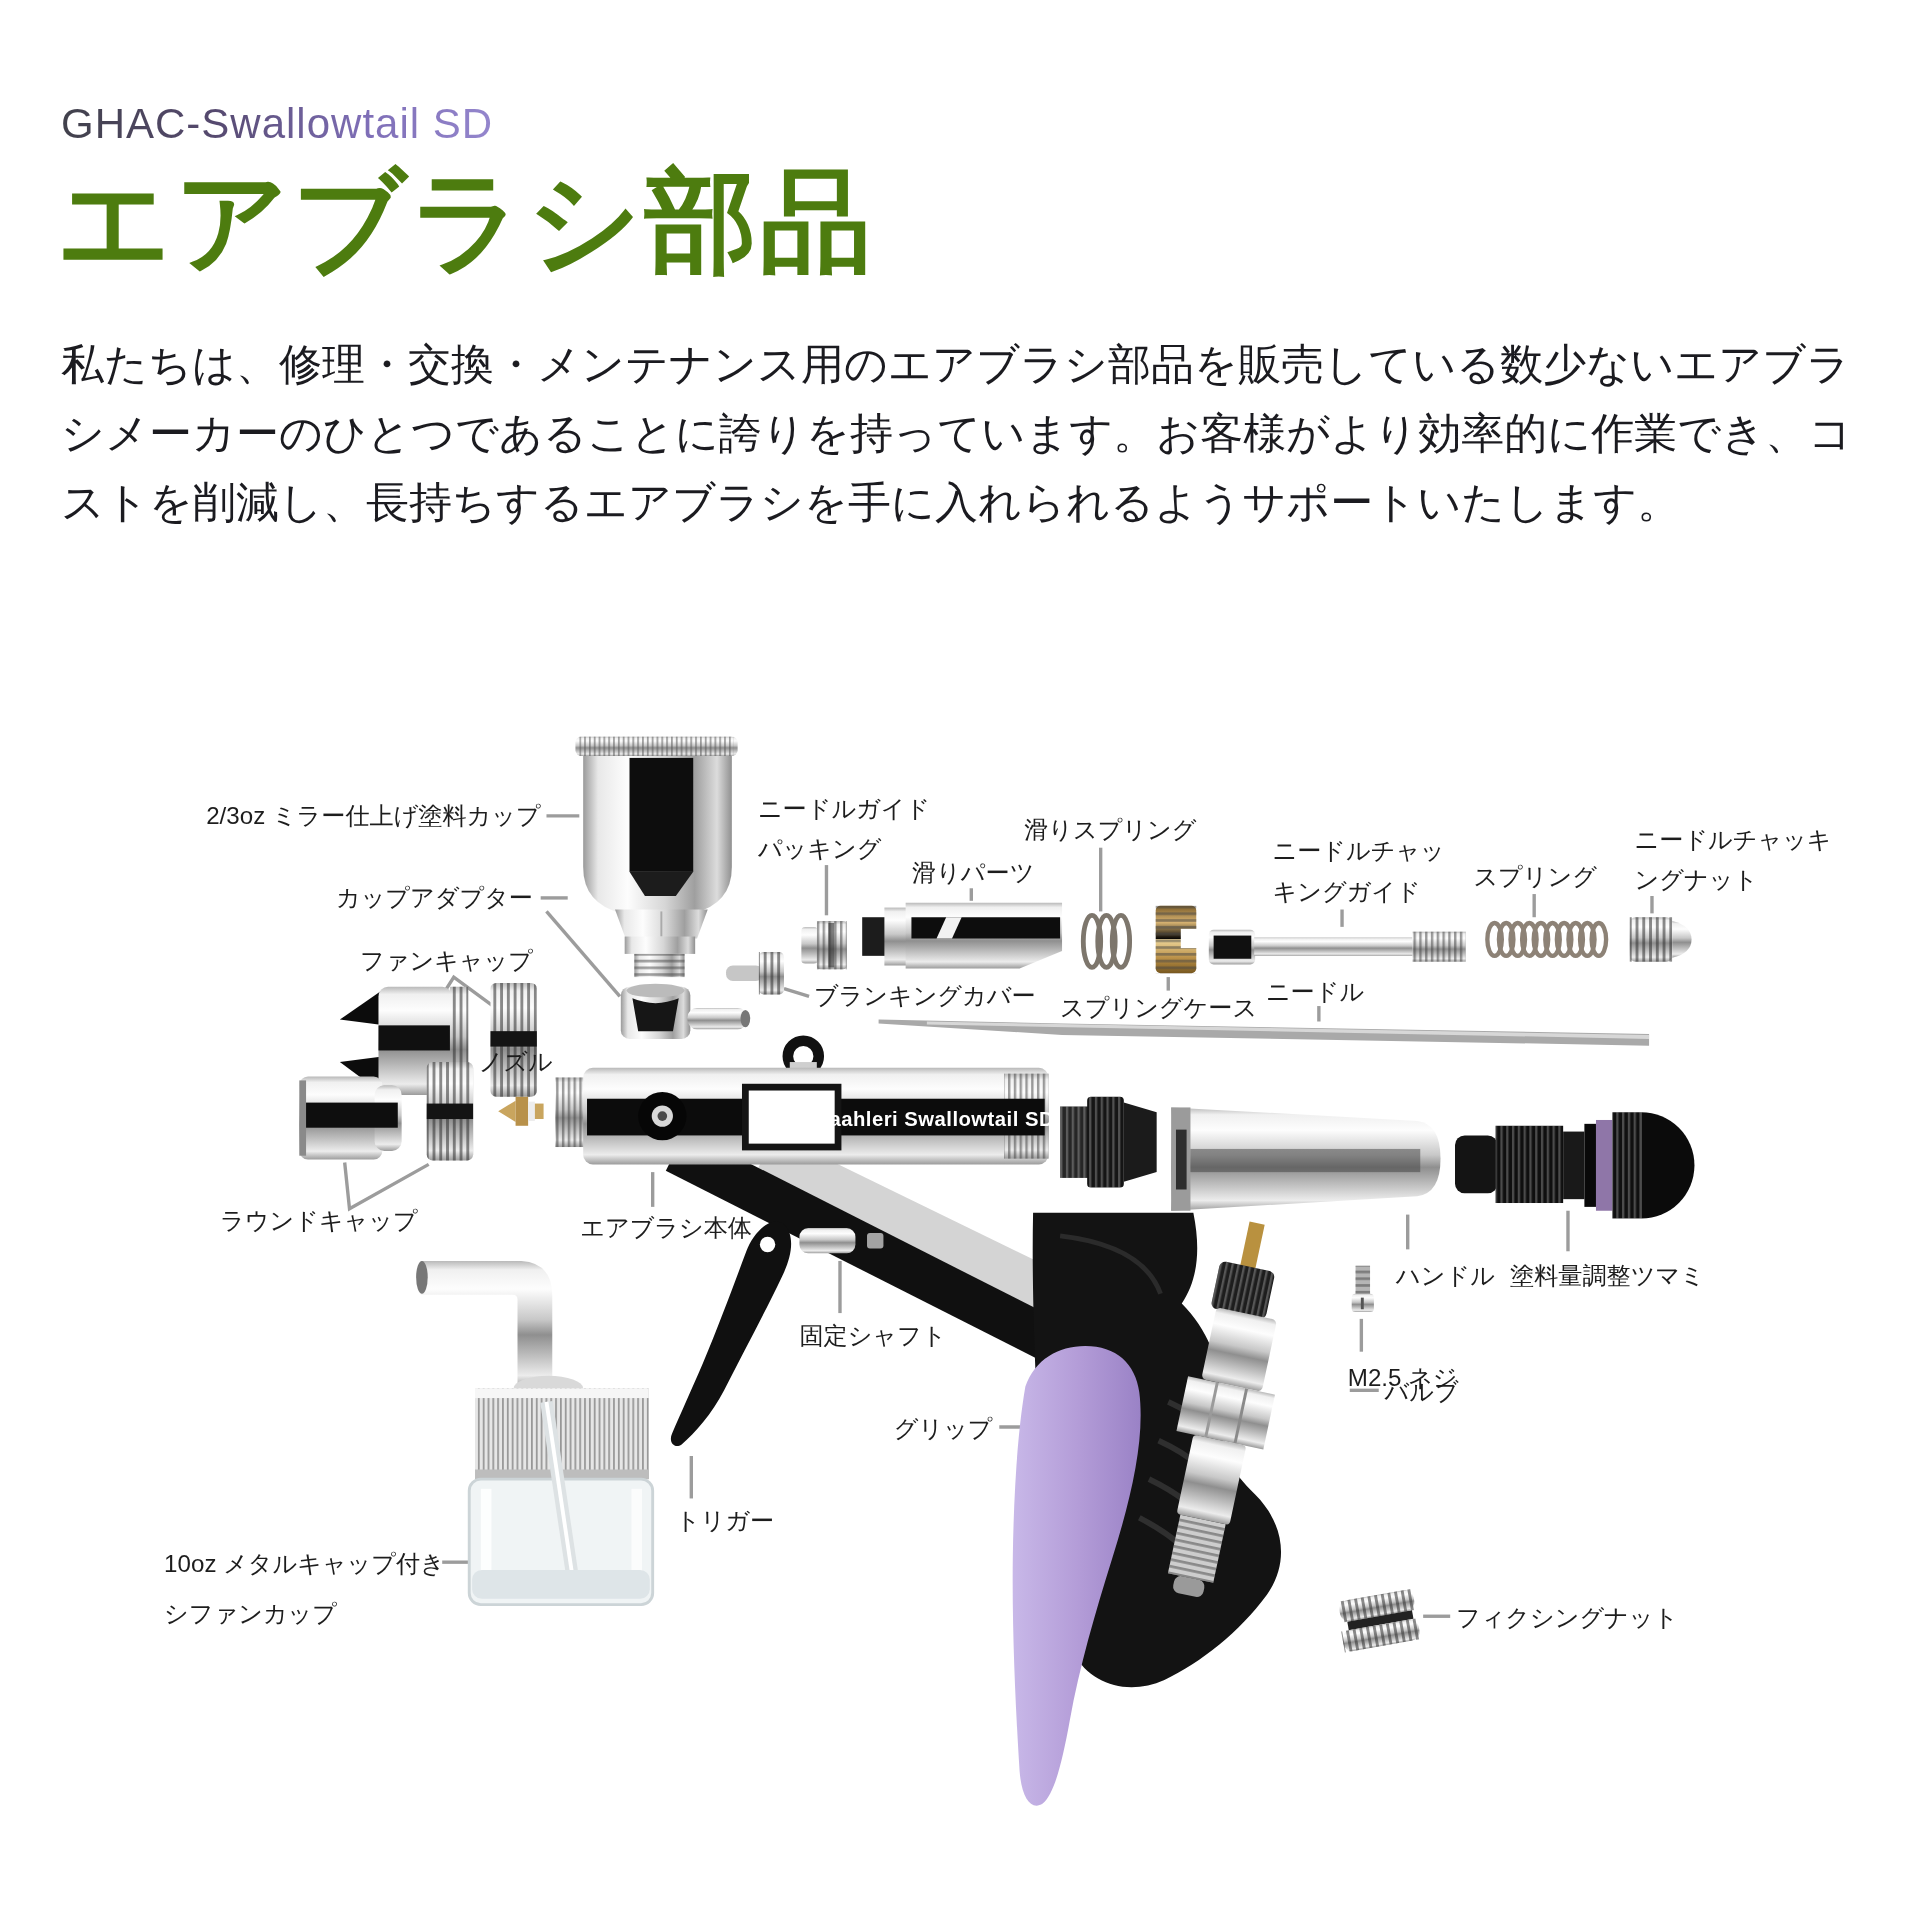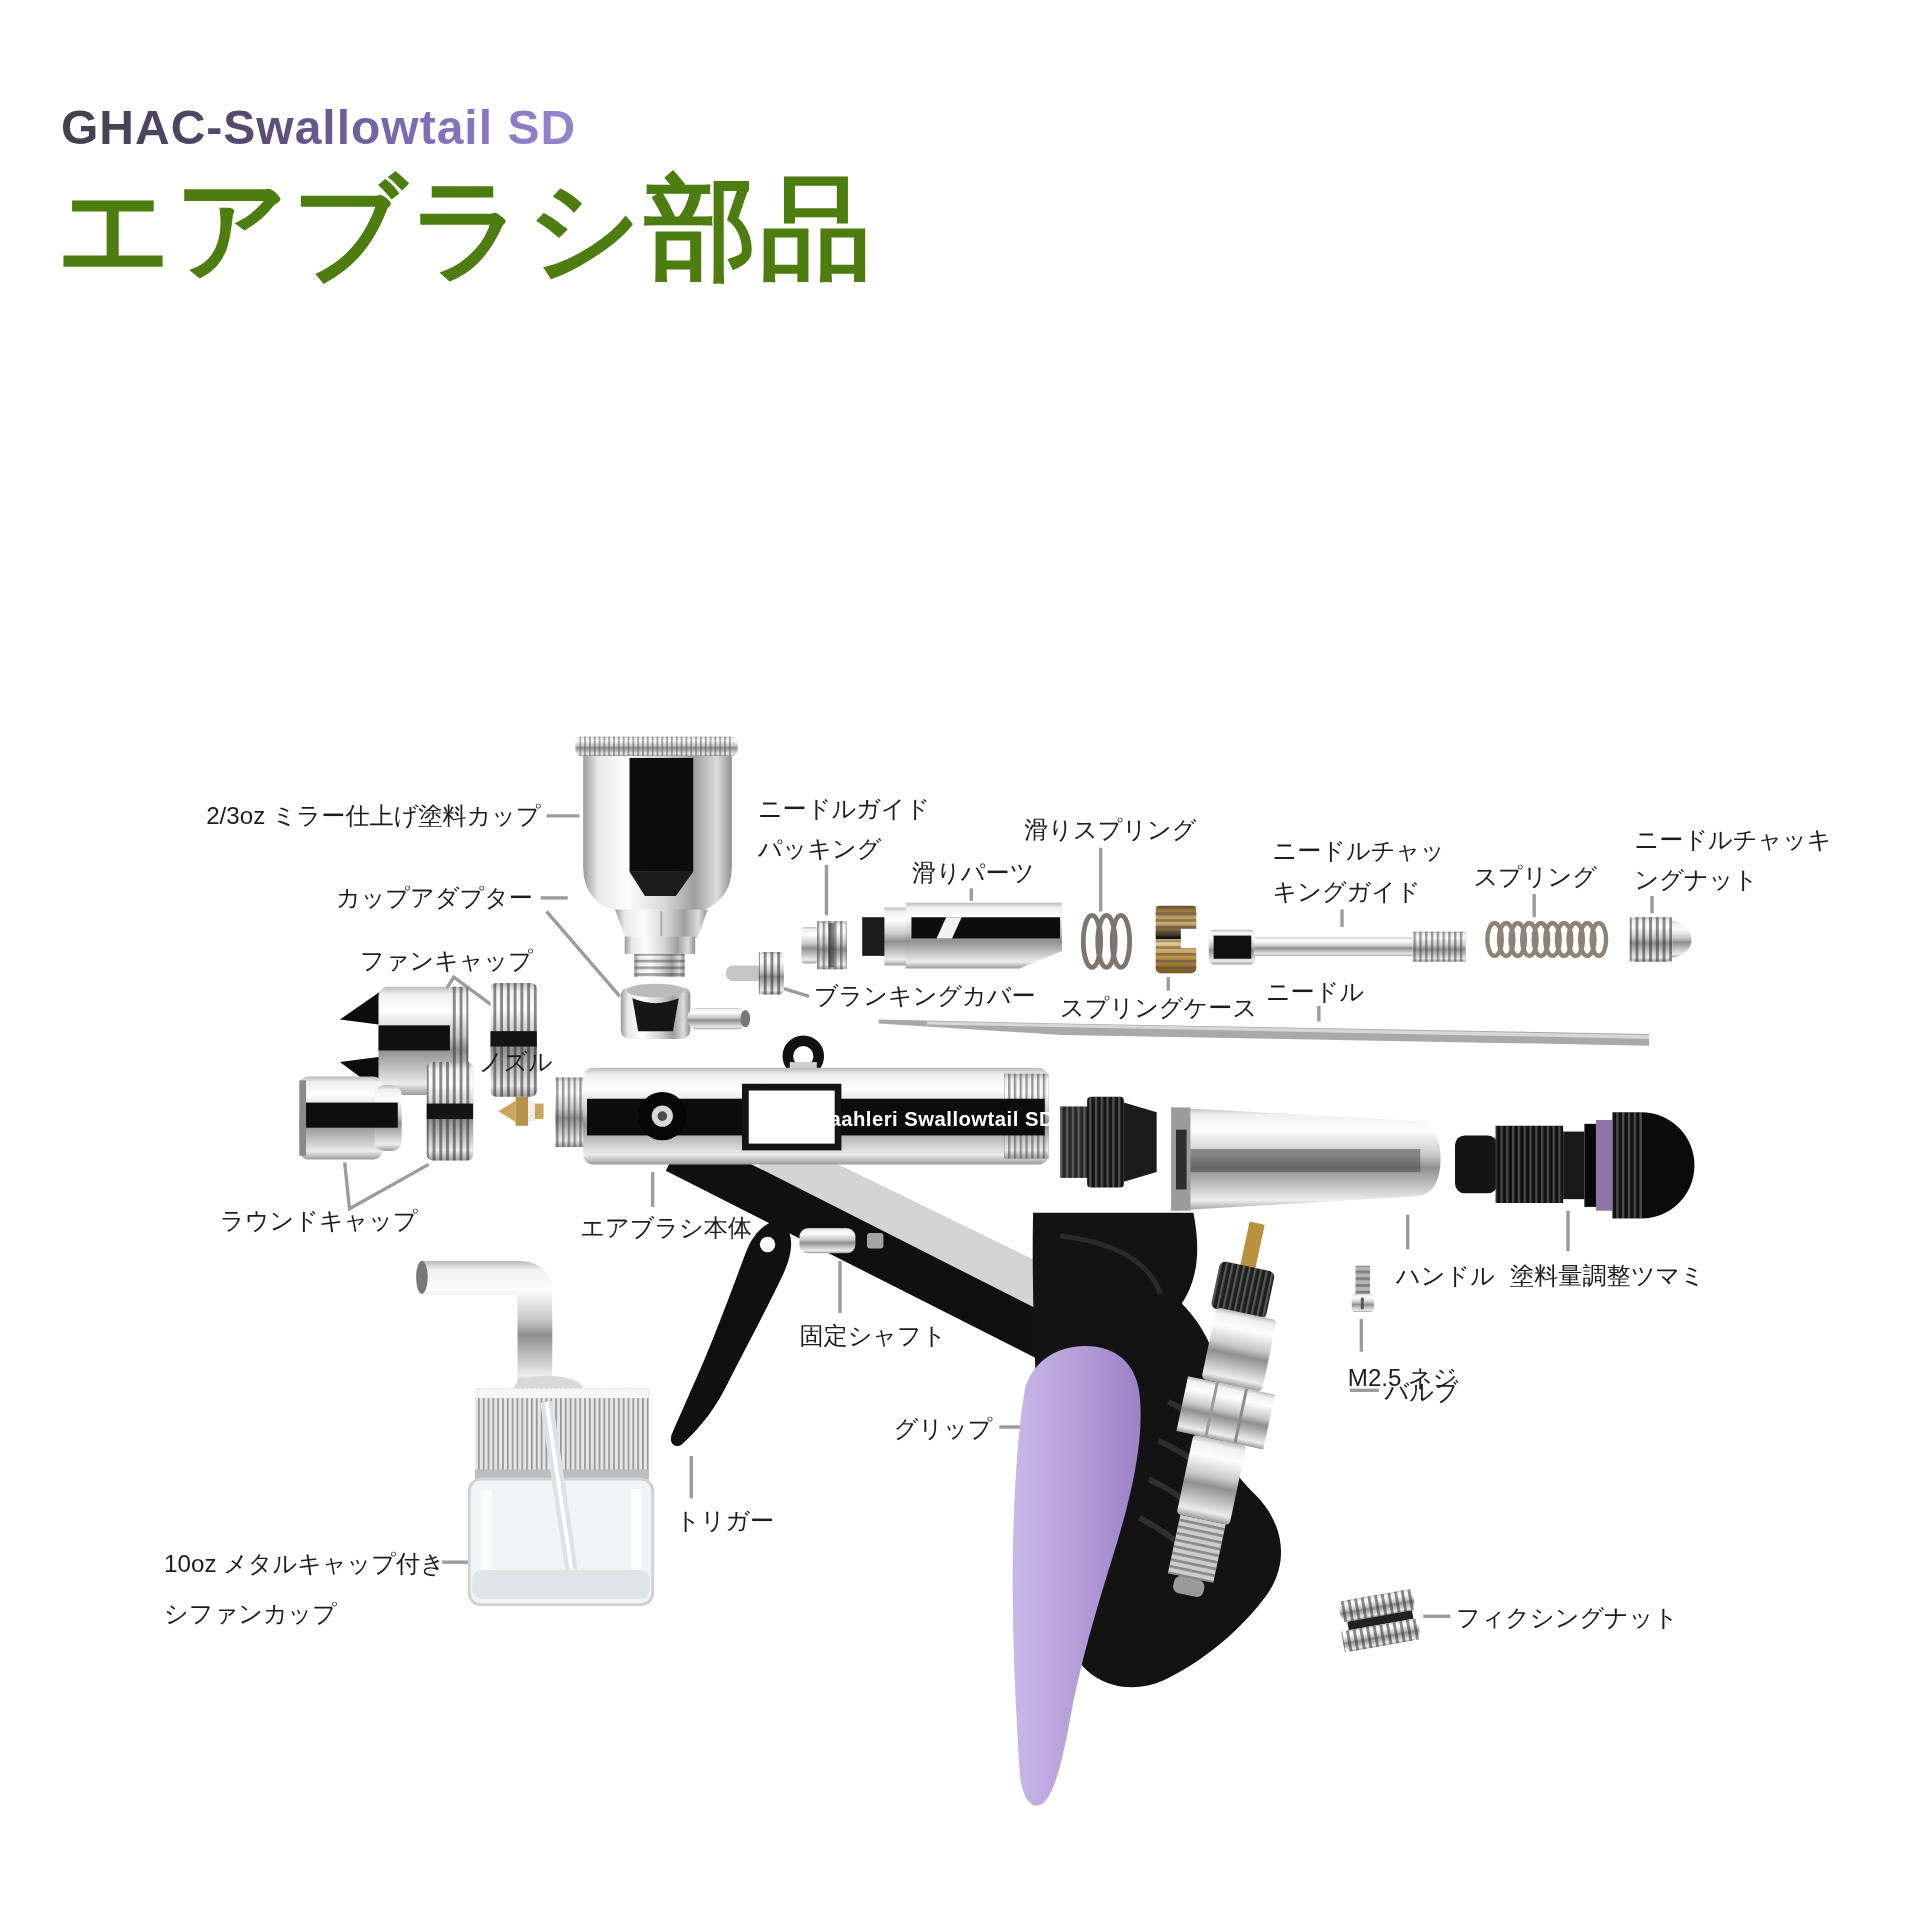--- a/index.html
+++ b/index.html
@@ -3,21 +3,21 @@
 <meta charset="utf-8">
 <style>
   html,body{margin:0;padding:0;}
   body{
     width:1931px;height:1931px;position:relative;overflow:hidden;
     background:#ffffff;
     font-family:"Liberation Sans","DejaVu Sans",sans-serif;
   }
   .content{position:absolute;left:61px;top:100px;width:1815px;z-index:2;}
   .eyebrow{
-    font-size:48px;font-weight:700;letter-spacing:1px;
+    font-size:42px;font-weight:400;letter-spacing:1px;
     color:#6f5fa8;
     background:linear-gradient(90deg,#41414b 0%,#55496e 35%,#7e6eb6 70%,#9486cd 100%);
     -webkit-background-clip:text;background-clip:text;
     display:inline-block;
   }
   @supports (-webkit-background-clip: text){ .eyebrow{color:transparent;} }
   .title{
     font-size:112px;font-weight:900;color:#4d7c0f;
     letter-spacing:2.9px;margin:13.5px 0 0 -3.9px;line-height:1.08;
   }
@@ -28,20 +28,25 @@
   .mid{text-anchor:middle;} .end{text-anchor:end;}
   .lead{stroke:#9c9c9c;stroke-width:3.5;fill:none;}
   .bodytxt{font-size:21px;font-weight:bold;fill:#ffffff;text-anchor:middle;letter-spacing:.5px;}
 </style>
 </head>
 <body>
 
 <div class="content">
   <div class="eyebrow">GHAC-Swallowtail SD</div>
   <h1 class="title">エアブラシ部品</h1>
+  <div class="desc">
+    <div>私たちは、修理・交換・メンテナンス用のエアブラシ部品を販売している数少ないエアブラ</div>
+    <div>シメーカーのひとつであることに誇りを持っています。お客様がより効率的に作業でき、コ</div>
+    <div>ストを削減し、長持ちするエアブラシを手に入れられるようサポートいたします。</div>
+  </div>
 </div>
 
 <svg width="1931" height="1931" viewBox="0 0 2000 2000">
   <defs>
     <linearGradient id="gcv" x1="0" y1="0" x2="0" y2="1">
       <stop offset="0" stop-color="#b9b9b9"></stop>
         <stop offset=".07" stop-color="#f0f0f0"></stop>
       <stop offset=".22" stop-color="#fdfdfd"></stop>
         <stop offset=".46" stop-color="#c8c8c8"></stop>
       <stop offset=".58" stop-color="#8f8f8f"></stop>

